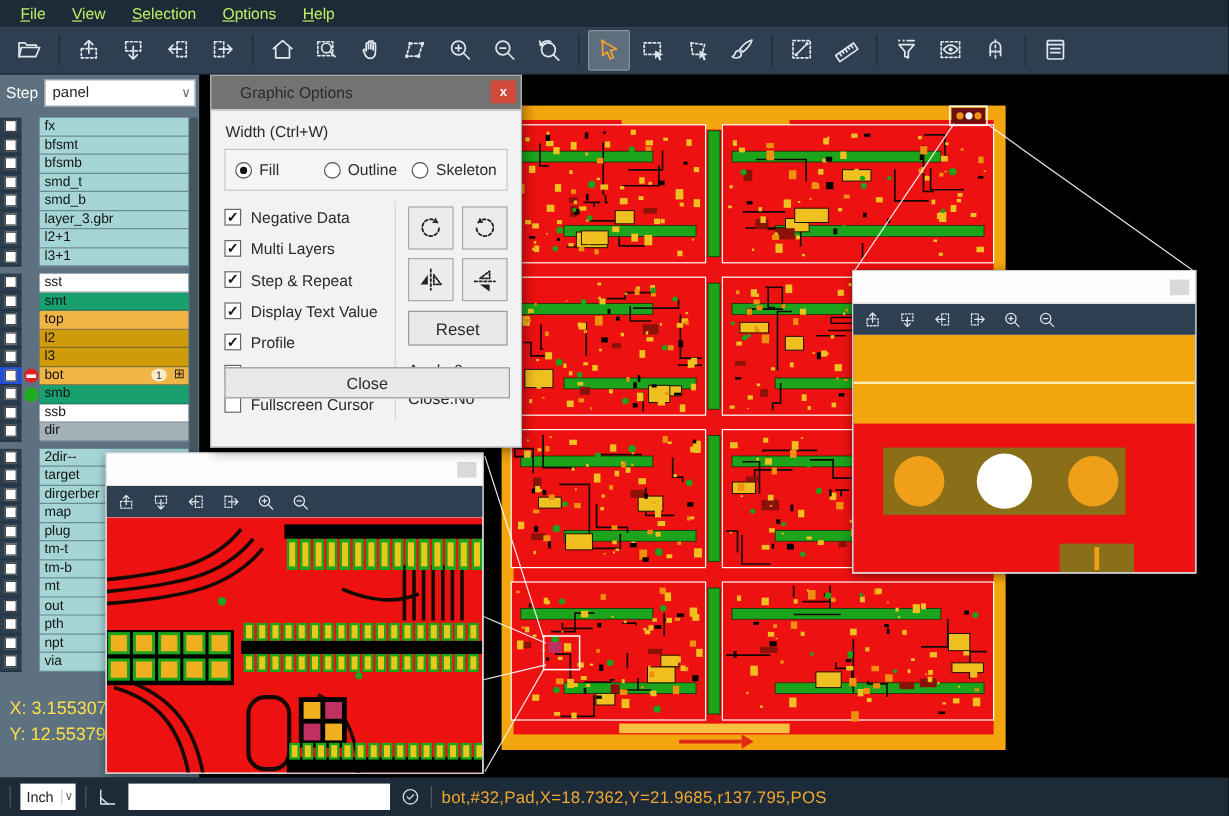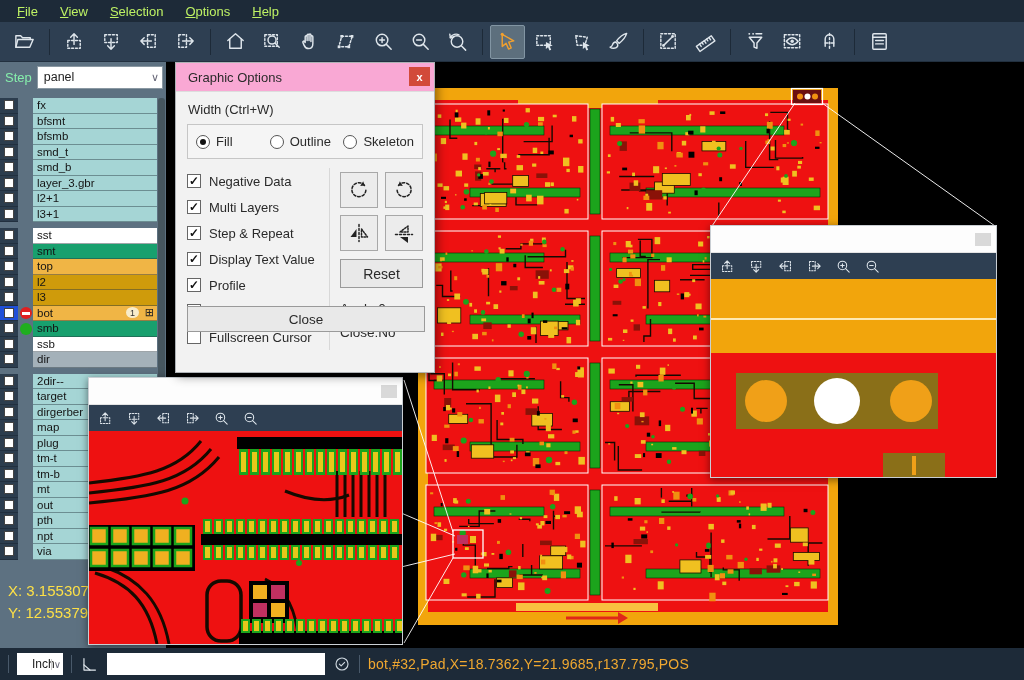--- a/index.html
+++ b/index.html
@@ -10,21 +10,21 @@
   .menu-item{color:#bef264;font-size:13px;padding:2px 11px;cursor:default;}
   .menu-item u{text-decoration:underline;}
   
   #toolbar{position:absolute;left:0;top:22px;width:1024px;height:40px;background:#2e3f52;display:flex;align-items:center;padding-left:6px;z-index:30;border-bottom:1px solid #22303f;}
   .tb-btn{width:35px;height:34px;display:flex;align-items:center;justify-content:center;color:#dfe6ec;border-radius:2px;margin:0 1px;}
   .tb-btn.active{background:#5d6f7d;border:1px solid #8295a3;color:#f0a030;}
   .tb-sep{width:1px;height:26px;background:#1d2a38;margin:0 6px;}
   
   #sidebar{position:absolute;left:0;top:62px;width:166px;height:586px;background:#5d7181;z-index:6;}
   #step-row{display:flex;align-items:center;height:30px;padding:0 3px;}
-  #step-label{color:#86efac;font-size:13px;margin:0 5px 0 2px;}
+  #step-label{color:#ffffff;font-size:13px;margin:0 5px 0 2px;}
   #step-select{flex:1;height:23px;background:#fff;border:1px solid #8a98a2;display:flex;align-items:center;font-size:12.5px;color:#222;padding-left:6px;position:relative;}
   #step-select .chev{position:absolute;right:3px;color:#667;font-size:11px;}
   .layer-group{margin-top:6px;}
   .layer-row{display:flex;align-items:stretch;height:15.5px;}
   .cb-cell{width:18px;background:#2c3d4e;display:flex;align-items:center;justify-content:center;border-bottom:1px solid #22303f;}
   .cb-cell.sel{background:#1f4fd8;}
   .cb{width:10px;height:10px;background:#fff;border:1px solid #444;}
   .ind-cell{width:15px;display:flex;align-items:center;justify-content:center;}
   .dot{width:12px;height:12px;border-radius:50%;position:relative;}
   .dot.red{background:#e02020;}
@@ -43,42 +43,42 @@
   #leaders{position:absolute;left:0;top:0;width:1024px;height:680px;z-index:8;pointer-events:none;}
   
   .magwin{position:absolute;background:#fff;border:1px solid #c9ced3;box-shadow:0 2px 8px rgba(0,0,0,.5);z-index:10;}
   .mag-title{height:27px;background:#fdfdfd;position:relative;border-bottom:1px solid #e4e4e4;}
   .mag-title .winbtn{position:absolute;right:5px;top:7px;width:16px;height:13px;background:#d9d9d9;}
   .mag-toolbar{height:26px;background:#2e3f52;display:flex;align-items:center;padding-left:8px;gap:12px;}
   .mag-toolbar .mtb{color:#dfe6ec;display:flex;align-items:center;}
   .mag-content{overflow:hidden;position:relative;}
   
   #dialog{position:absolute;left:175px;top:62px;width:260px;height:311px;background:#f2f2f2;border:1px solid #aeb2b6;box-shadow:2px 3px 10px rgba(0,0,0,.45);z-index:20;font-size:13px;color:#2a2a2a;}
-  #dlg-title{height:29px;background:#f9a8d4;border-bottom:1px solid #ddd;display:flex;align-items:center;padding-left:12px;}
+  #dlg-title{height:29px;background:#737373;border-bottom:1px solid #ddd;display:flex;align-items:center;padding-left:24px;}
   #dlg-close{position:absolute;right:4px;top:4px;width:21px;height:19px;background:#d24a3a;color:#fff;font-size:11px;font-weight:bold;display:flex;align-items:center;justify-content:center;}
   #dlg-body{padding:8px 11px 0 11px;position:relative;height:248px;}
   #dlg-width-label{margin:2px 0 7px 1px;}
   #radio-box{border:1px solid #c6c6c6;padding:9px 8px;display:flex;gap:4px;margin-bottom:9px;background:#f5f5f5;}
   .radio-item{display:flex;align-items:flex-end;gap:6px;flex:1;}
   .radio{width:14px;height:14px;border:1px solid #555;border-radius:50%;background:#fff;position:relative;flex:none;}
   .radio.sel::after{content:"";position:absolute;left:3px;top:3px;width:6px;height:6px;border-radius:50%;background:#111;}
   #dlg-cols{display:flex;}
   #check-col{width:142px;}
   .check-item{display:flex;align-items:center;gap:8px;height:26px;}
   .chk{width:14px;height:14px;border:1px solid #666;background:#fff;flex:none;display:flex;align-items:center;justify-content:center;font-size:12px;color:#111;font-weight:bold;}
   #xf-col{flex:1;border-left:1px solid #d8d8d8;padding:4px 0 0 10px;}
   #xf-grid{display:grid;grid-template-columns:38px 38px;gap:7px;}
   .xf-btn{width:38px;height:36px;background:#ececec;border:1px solid #a8a8a8;display:flex;align-items:center;justify-content:center;color:#222;}
   #reset-btn{margin-top:8px;width:83px;height:29px;background:#e9e9e9;border:1px solid #9a9a9a;display:flex;align-items:center;justify-content:center;font-size:14px;}
   #xf-info{margin-top:9px;line-height:24px;font-size:13.5px;}
   #close-btn{position:absolute;left:11px;bottom:8px;width:238px;height:26px;background:#e9e9e9;border:1px solid #9a9a9a;display:flex;align-items:center;justify-content:center;font-size:13.5px;}
   
   #statusbar{position:absolute;left:0;top:648px;width:1024px;height:32px;background:#1d2a38;display:flex;align-items:center;z-index:30;padding-left:8px;gap:8px;}
   .sb-sep{width:1px;height:18px;background:#49596a;}
-  #unit-select{width:46px;height:22px;background:#fff;display:flex;align-items:center;font-size:12px;color:#222;padding-left:15px;position:relative;}
+  #unit-select{width:46px;height:22px;background:#fff;display:flex;align-items:center;font-size:12px;color:#222;padding-left:5px;position:relative;}
   #unit-select .chev{position:absolute;right:2px;color:#667;font-size:10px;border-left:1px solid #ccc;padding-left:2px;}
   #angle-icon{color:#dfe6ec;display:flex;align-items:center;}
   #cmd-input{width:218px;height:22px;background:#fff;border:none;outline:none;font-size:12px;padding:0 5px;}
   #sync-icon{color:#cfd8e0;display:flex;align-items:center;}
   #status-msg{color:#f0a830;font-size:14px;letter-spacing:.2px;}
 </style>
 </head>
 <body>
 
 <div id="app">

